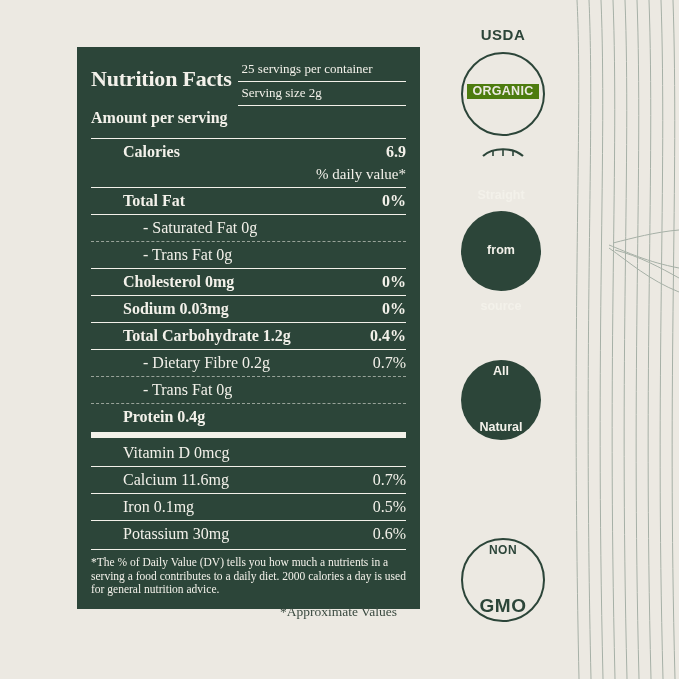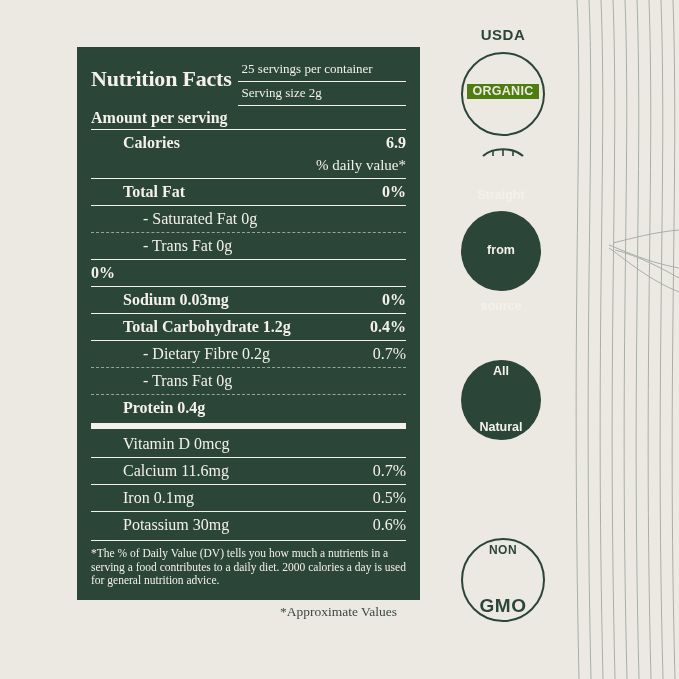--- a/index.html
+++ b/index.html
@@ -63,21 +63,21 @@
     padding: 3px 0 4px 4px;
     border-bottom: 1px solid #f3f1ea;
   }
   .serving-line.last {
     border-bottom: 1px solid #f3f1ea;
   }
 
   .amount-row {
     font-size: 16px;
     font-weight: bold;
-    padding: 3px 0 2px 0;
+    padding: 3px 0 11px 0;
     border-bottom: 1px solid #f3f1ea;
   }
 
   .row {
     display: flex;
     justify-content: space-between;
     align-items: baseline;
     padding: 4px 0 4px 0;
     font-size: 16px;
   }
@@ -235,20 +235,21 @@
     </div>
     <div class="row dash-sep">
       <span class="lbl indent">- Saturated Fat 0g</span>
       <span class="val"></span>
     </div>
     <div class="row solid-sep">
       <span class="lbl indent">- Trans Fat 0g</span>
       <span class="val"></span>
     </div>
     <div class="row solid-sep">
+      <span class="lbl bold">Cholesterol 0mg</span>
       <span class="val bold">0%</span>
     </div>
     <div class="row solid-sep">
       <span class="lbl bold">Sodium 0.03mg</span>
       <span class="val bold">0%</span>
     </div>
     <div class="row solid-sep">
       <span class="lbl bold">Total Carbohydrate 1.2g</span>
       <span class="val bold">0.4%</span>
     </div>

